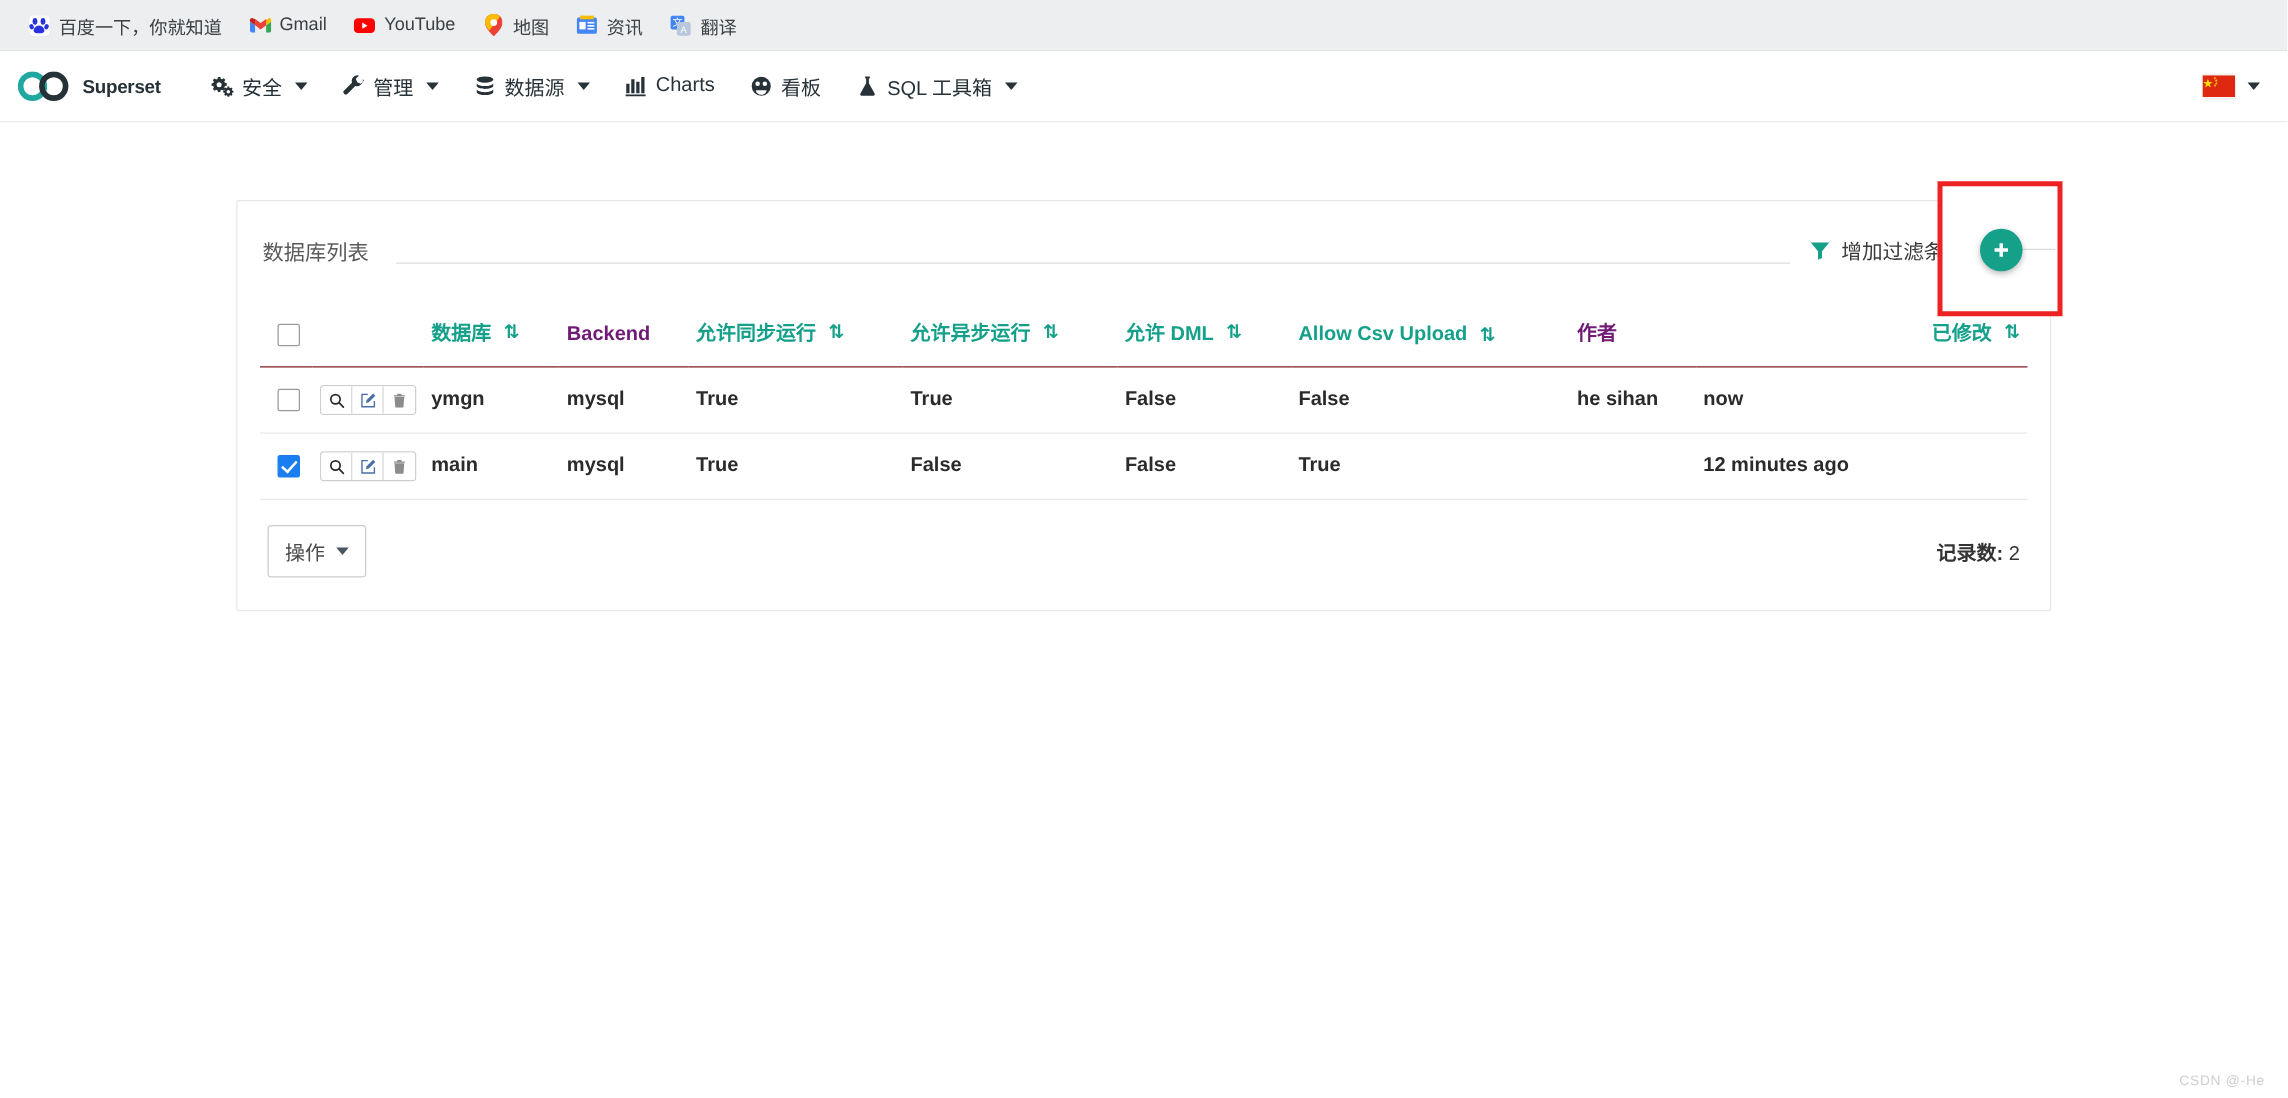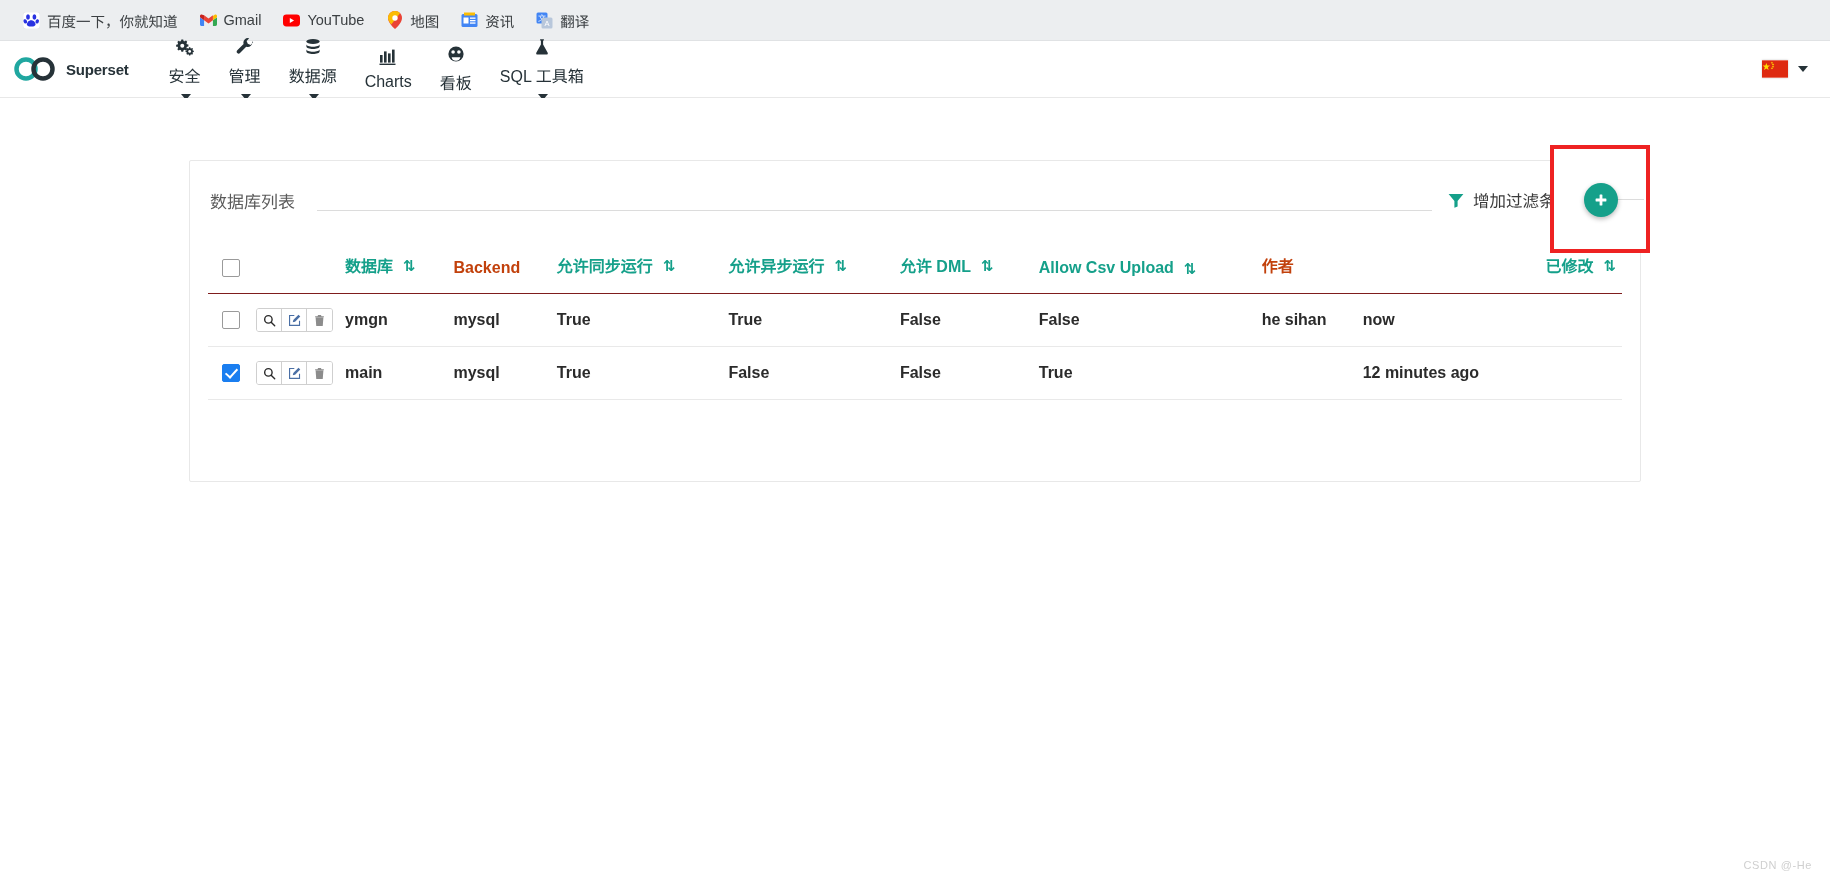--- a/index.html
+++ b/index.html
@@ -69,21 +69,20 @@
   .nav-items { display: flex; align-items: center; }
   .nav-item {
     display: flex;
     align-items: center;
     gap: 7px;
     padding: 8px 14px;
     font-size: 16px;
     color: #263238;
     cursor: pointer;
     white-space: nowrap;
-    flex-direction: column;
   }
   .nav-icon {
     width: 18px; height: 18px;
     display: inline-flex; align-items: center; justify-content: center;
     flex: 0 0 auto;
   }
   .caret {
     width: 0; height: 0;
     border-left: 5px solid transparent;
     border-right: 5px solid transparent;
@@ -230,21 +229,21 @@
   }
   table.list thead th {
     border-bottom: 1px solid #7f1d1d;
     padding: 10px 6px 16px 6px;
     text-align: left;
     font-weight: bold;
     color: #15a08a;
     white-space: nowrap;
     vertical-align: bottom;
   }
-  table.list thead th.plain { color: #c2410c; }
+  table.list thead th.plain { color: #701a75; }
   .th-inner { display: flex; align-items: center; gap: 10px; }
   .sort-ico {
     color: #15a08a;
     font-size: 15px;
     line-height: 1;
     flex: 0 0 auto;
     cursor: pointer;
     display: inline-block;
   }
   table.list tbody td {
@@ -683,18 +682,28 @@
             <td>False</td>
             <td>False</td>
             <td>True</td>
             <td class="author-link"></td>
             <td>12 minutes ago</td>
           </tr>
 
         </tbody>
       </table>
 
+      <div class="table-footer">
+        <div class="ops-btn">
+          <span>操作</span>
+          <span class="ops-caret"></span>
+        </div>
+        <div class="count">
+          <b>记录数:</b>
+          <span class="num">2</span>
+        </div>
+      </div>
 
     </div>
   </div>
 
   <div class="watermark">CSDN @-He</div>
 </div>
 
 </body></html>

